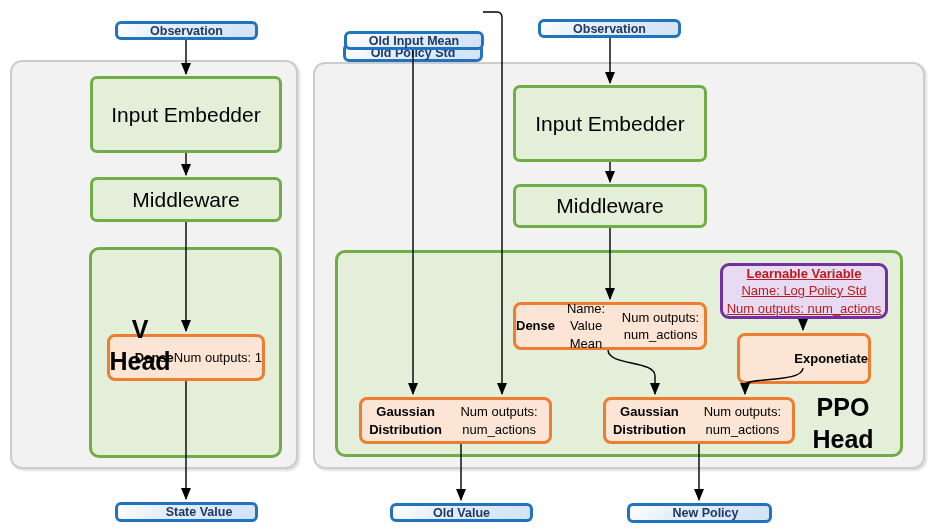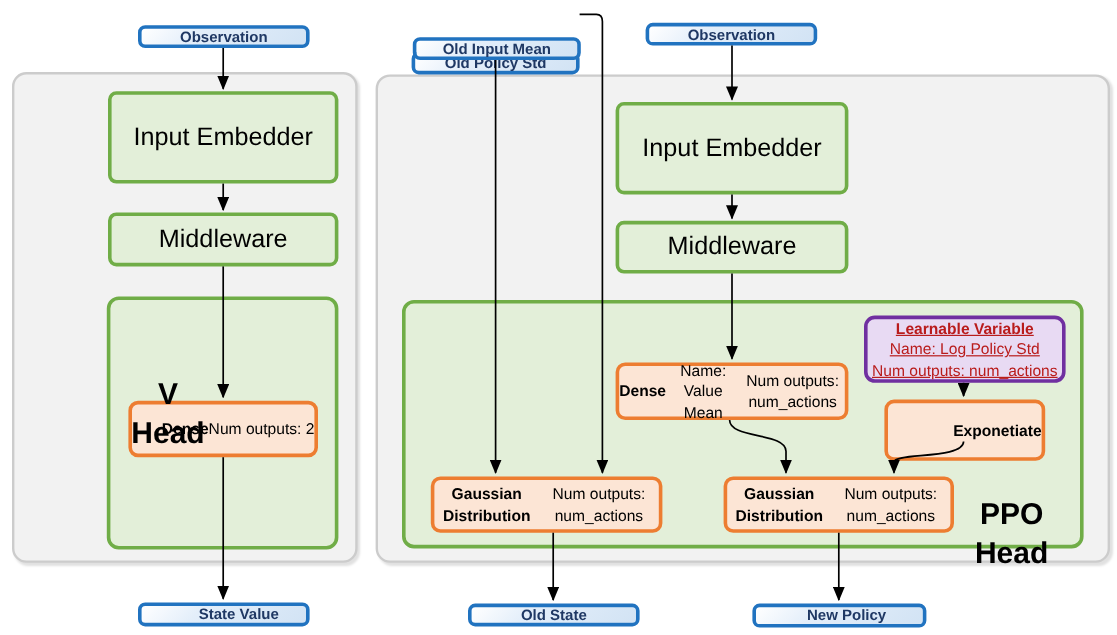--- a/index.html
+++ b/index.html
@@ -57,21 +57,21 @@
 <div class="abs greenpanel" style="left:89px;top:247px;width:193px;height:211px;"></div>
 
 <div class="abs pill" style="left:115px;top:21px;width:143px;height:19px;">Observation</div>
 
 <div class="abs greenbox" style="left:90px;top:76px;width:192px;height:77px;">Input Embedder</div>
 
 <div class="abs greenbox" style="left:90px;top:177px;width:192px;height:45px;">Middleware</div>
 
 <div class="abs orangebox" style="left:107px;top:334px;width:158px;height:47px;">
   <div class="t">Dense</div>
-  <div>Num outputs: 2</div>
+  <div>Num outputs: 1</div>
 </div>
 
 <div class="abs headlabel" style="left:88px;top:313px;width:104px;">
   <div>V</div>
   <div>Head</div>
 </div>
 
 <div class="abs pill" style="left:115px;top:502px;width:143px;height:20px;padding-left:25px;">State Value</div>
 
 <div class="abs panel" style="left:313px;top:62px;width:612px;height:407px;"></div>
@@ -107,26 +107,26 @@
 <div class="abs orangebox" style="left:359px;top:397px;width:193px;height:47px;">
   <div class="t">Gaussian Distribution</div>
   <div>Num outputs: num_actions</div>
 </div>
 
 <div class="abs orangebox" style="left:603px;top:397px;width:192px;height:47px;">
   <div class="t">Gaussian Distribution</div>
   <div>Num outputs: num_actions</div>
 </div>
 
-<div class="abs headlabel" style="left:793px;top:413px;width:100px;">
+<div class="abs headlabel" style="left:793px;top:391px;width:100px;">
   <div>PPO</div>
   <div>Head</div>
 </div>
 
-<div class="abs pill" style="left:390px;top:503px;width:143px;height:19px;">Old State</div>
+<div class="abs pill" style="left:390px;top:503px;width:143px;height:19px;">Old Value</div>
 
 <div class="abs pill" style="left:627px;top:503px;width:145px;height:20px;padding-left:12px;">New Policy</div>
 
 <svg class="wires" width="931" height="529" viewBox="0 0 931 529">
   <defs>
     <marker id="ah" viewBox="0 0 12 10" refX="11" refY="5" markerWidth="12" markerHeight="10" markerUnits="userSpaceOnUse" orient="auto">
       <path d="M0,0 L12,5 L0,10 Z" fill="#000"></path>
     </marker>
   </defs>
   <g fill="none" stroke="#000" stroke-width="1.4">

